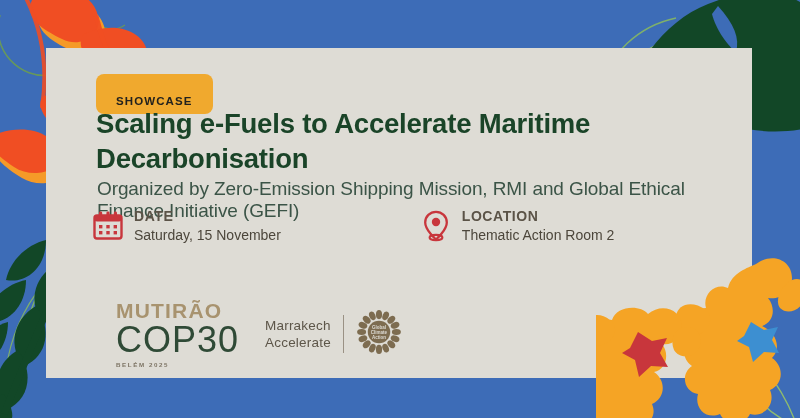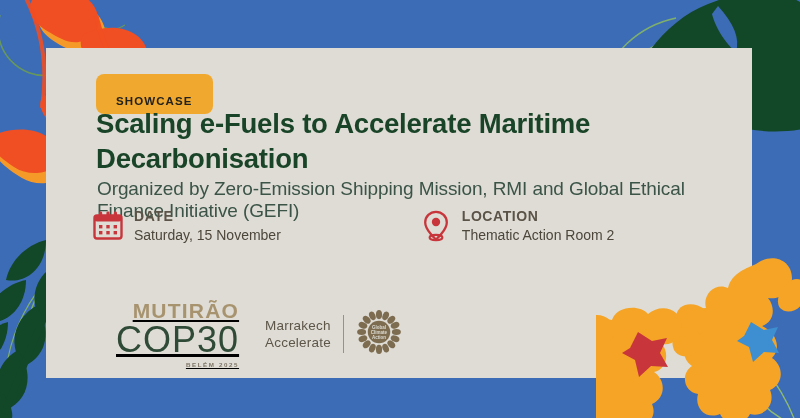--- a/index.html
+++ b/index.html
@@ -85,21 +85,21 @@
   .gap-a { width: 70px; }
   .gap-b { width: 68px; }
 
   
   #logos {
     position: absolute;
     left: 70px; top: 252px;
     display: flex;
     align-items: center;
   }
-  #mutirao { text-align: right; line-height: 1; text-decoration: underline; }
+  #mutirao { text-align: left; line-height: 1; }
   .m-word {
     font-size: 21px;
     font-weight: bold;
     letter-spacing: 1.2px;
     color: #a8936f;
   }
   .m-cop {
     font-size: 36px;
     font-weight: normal;
     letter-spacing: 1px;

